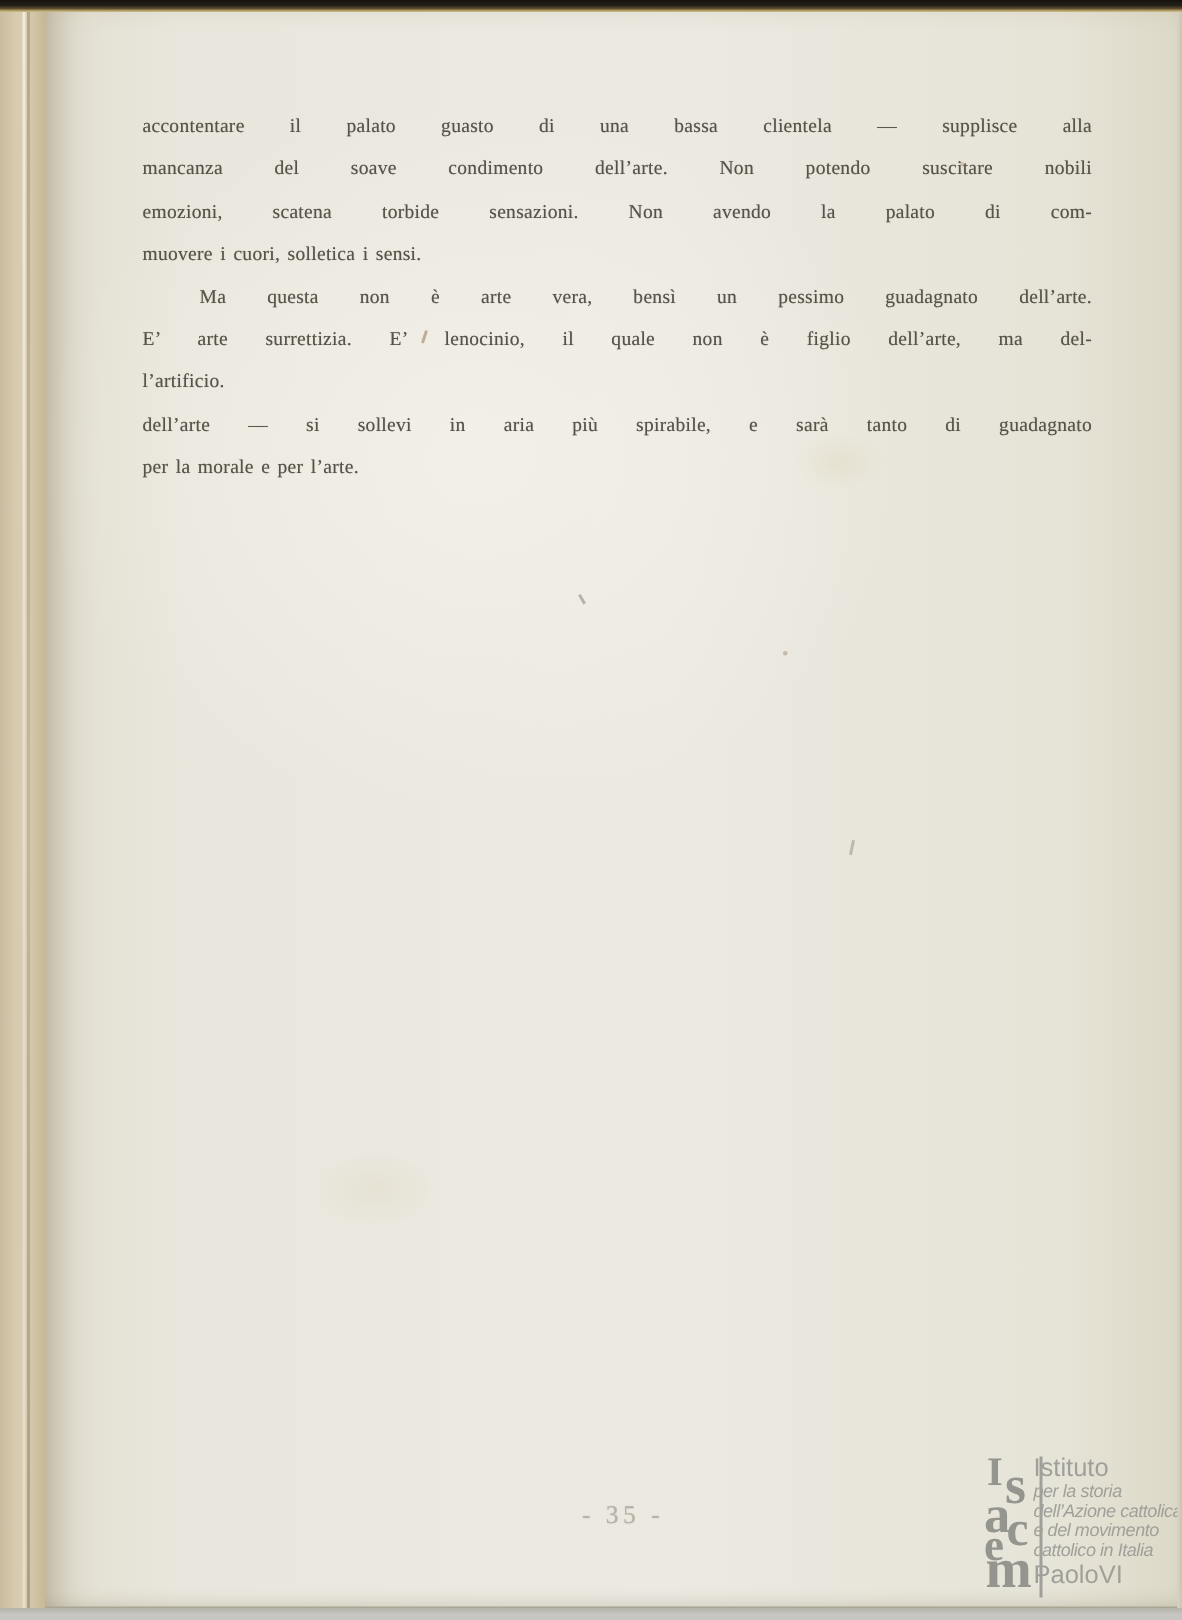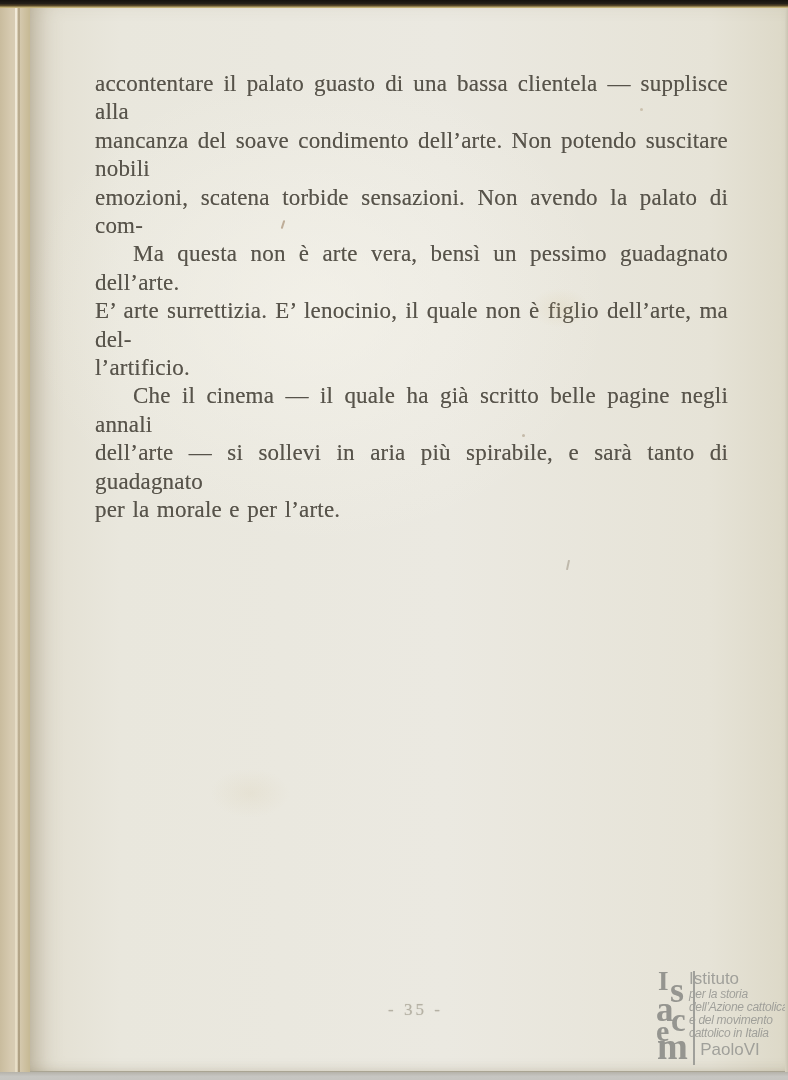--- a/index.html
+++ b/index.html
@@ -48,21 +48,21 @@
     position: absolute; right: 0; top: 8px; width: 3px; bottom: 8px;
     background: linear-gradient(90deg, #d8d3c2, #c9c4b2);
   }
   .bottom-band {
     position: absolute; left: 0; right: 0; bottom: 0; height: 8px;
     background: linear-gradient(180deg, #b5b2aa, #c7c6c2 55%, #c6c5c1);
   }
   
   .text-block {
     position: absolute; left: 65px; top: 62px; width: 633px;
-    font-size: 23px; line-height: 28.4px;
+    font-size: 13px; line-height: 28.4px;
     color: #57534a;
     letter-spacing: 0.2px;
     word-spacing: 1.5px;
     text-shadow: 0 0 0.5px rgba(87,83,74,.55);
   }
   .line { text-align: justify; text-align-last: justify; }
   .line.last { text-align-last: left; }
   .line.indent { text-indent: 38px; }
   
   .page-number {
@@ -95,21 +95,21 @@
     background: #9b9b96;
   }
   .wm-text {
     position: absolute; left: 34px; top: 0; width: 82px;
     font-family: "Liberation Sans", "DejaVu Sans", sans-serif;
     color: #9b9b96;
     white-space: nowrap;
   }
   .wm-title  { font-size: 17px; line-height: 18px; letter-spacing: 0; }
   .wm-small  { font-size: 12px; line-height: 13px; letter-spacing: -0.3px; font-style: italic; }
-  .wm-footer { font-size: 17px; line-height: 19px; text-align: center; }
+  .wm-footer { font-size: 17px; line-height: 19px; }
   
   .speck { position: absolute; pointer-events: none; }
   .sp1 { left: 252px; top: 212px; width: 2px; height: 9px; background: rgba(130,95,60,.45); transform: rotate(18deg); border-radius: 1px; }
   .sp2 { left: 357px; top: 388px; width: 2px; height: 7px; background: rgba(100,90,75,.40); transform: rotate(-30deg); }
   .sp3 { left: 492px; top: 426px; width: 3px; height: 3px; background: rgba(125,100,70,.35); border-radius: 50%; }
   .sp4 { left: 537px; top: 552px; width: 2px; height: 10px; background: rgba(115,100,80,.35); transform: rotate(12deg); }
   .sp5 { left: 610px; top: 100px; width: 3px; height: 3px; background: rgba(140,110,70,.30); border-radius: 50%; }
   .stain1 { left: 500px; top: 280px; width: 60px; height: 40px;
             background: radial-gradient(ellipse, rgba(210,190,140,.18), rgba(210,190,140,0) 70%); }
   .stain2 { left: 180px; top: 760px; width: 80px; height: 50px;
@@ -126,24 +126,24 @@
     <div class="crease-light"></div>
     <div class="crease-dark"></div>
   </div>
 
   <div class="paper">
 
     <div class="text-block">
       <div class="line">accontentare il palato guasto di una bassa clientela — supplisce alla</div>
       <div class="line">mancanza del soave condimento dell’arte. Non potendo suscitare nobili</div>
       <div class="line">emozioni, scatena torbide sensazioni. Non avendo la palato di com-</div>
+      <div class="line last">muovere i cuori, solletica i sensi.</div>
       <div class="line indent">Ma questa non è arte vera, bensì un pessimo guadagnato dell’arte.</div>
       <div class="line">E’ arte surrettizia. E’ lenocinio, il quale non è figlio dell’arte, ma del-</div>
       <div class="line last">l’artificio.</div>
-      <div class="line indent">Che il cinema — il quale ha già scritto belle pagine negli annali</div>
       <div class="line">dell’arte — si sollevi in aria più spirabile, e sarà tanto di guadagnato</div>
       <div class="line last">per la morale e per l’arte.</div>
     </div>
 
     <div class="speck sp1"></div>
     <div class="speck sp2"></div>
     <div class="speck sp3"></div>
     <div class="speck sp4"></div>
     <div class="speck sp5"></div>
     <div class="speck stain1"></div>

